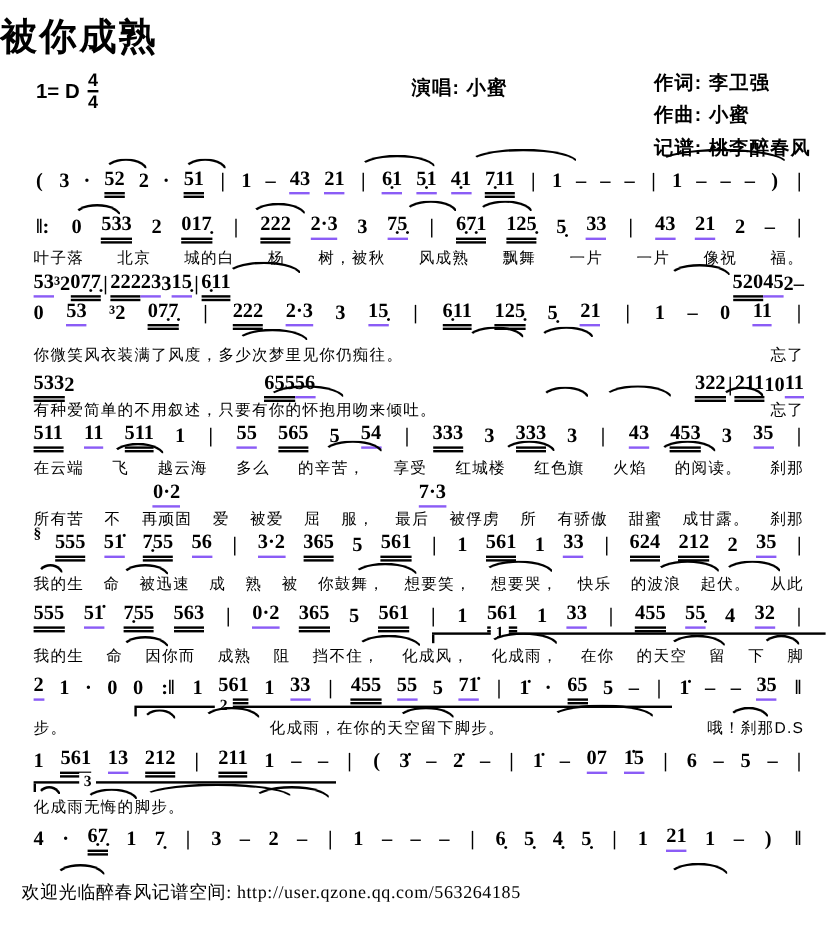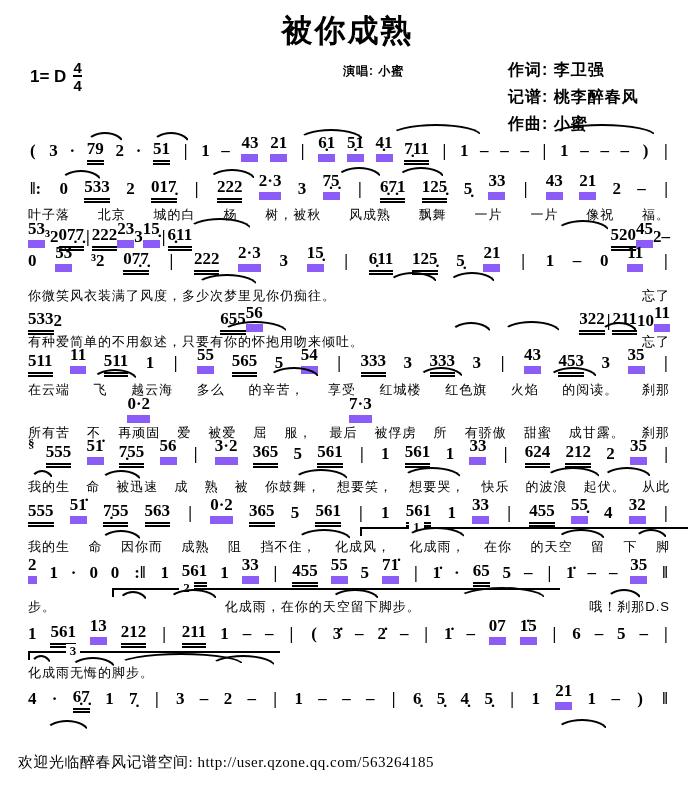--- a/index.html
+++ b/index.html
@@ -6,54 +6,54 @@
   .page{
     position:relative;
     width:695px;height:786px;
     background:#fff;color:#000;
     font-family:"Liberation Sans",sans-serif;
     overflow:hidden;
   }
   
   .title{
     position:absolute;top:10px;left:0;width:100%;
-    text-align:center;font-size:31px;font-weight:bold;
+    text-align:left;font-size:31px;font-weight:bold;
     letter-spacing:2px;
     font-family:Liberation Sans, sans-serif;
   }
   .keysig{
     position:absolute;top:60px;left:30px;
     font-family:"Liberation Sans",sans-serif;
     font-weight:bold;font-size:17px;
     display:flex;align-items:center;gap:7px;
   }
   .frac{display:inline-flex;flex-direction:column;line-height:1;text-align:center;font-size:15px;}
   .frac .den{border-top:2px solid #000;padding-top:1px;}
   .credit-center{
     position:absolute;top:63px;left:343px;
-    font-size:12px;font-weight:bold;letter-spacing:1px;
+    font-size:16px;font-weight:bold;letter-spacing:1px;
   }
   .credits-right{
-    position:absolute;top:56px;left:508px;
+    position:absolute;top:56px;left:545px;
     font-size:16px;font-weight:bold;line-height:27px;letter-spacing:1px;
     white-space:nowrap;
   }
   
   .score{position:absolute;top:138px;left:28px;width:642px;}
   .row{display:flex;justify-content:space-between;align-items:flex-end;}
   .row.n{
     font-family:"Liberation Serif",serif;
     font-weight:bold;font-size:17px;line-height:22px;height:22px;
   }
   .row.l{
     font-size:13px;line-height:20px;height:20px;letter-spacing:1px;
     font-weight:normal;
   }
   .tok{display:inline-block;position:relative;white-space:nowrap;}
-  .tok.u1{border-bottom:8px solid #8b5cf6;}
+  .tok.u1{border-bottom:2px solid #8b5cf6;}
   .tok.u2{border-bottom:2px solid #000;}
   .tok.u2::after{
     content:'';position:absolute;left:0;right:0;bottom:-5px;height:0;
     border-bottom:2px solid #000;
   }
   .tok.bar{padding:0 2px;font-weight:bold;}
   .tok.segno{font-size:13px;transform:translateY(-10px);margin-right:-4px;}
   .sp{display:inline-block;}
   
   .row:nth-child(1){margin-top:2px}
@@ -87,21 +87,21 @@
     content:'';position:absolute;left:0;top:0;width:0;height:7px;
     border-left:2px solid #000;
   }
   .volta .vlabel{
     position:absolute;left:15%;top:-9px;
     background:#fff;padding:0 4px;
     font-family:"Liberation Serif",serif;font-weight:bold;font-size:13px;line-height:1;
   }
   
   .footer{
-    position:absolute;top:753px;left:18px;
+    position:absolute;top:734px;left:18px;
     font-family:"Liberation Serif",serif;font-size:15px;letter-spacing:0.5px;
   }
 </style>
 </head>
 <body>
 
 <div class="page">
 
   <div class="title">被你成熟</div>
 
@@ -110,30 +110,30 @@
     <span class="frac">
       <span class="num">4</span>
       <span class="den">4</span>
     </span>
   </div>
 
   <div class="credit-center">演唱: 小蜜</div>
 
   <div class="credits-right">
     <div>作词: 李卫强</div>
+    <div>作曲: 小蜜</div>
     <div>记谱: 桃李醉春风</div>
-    <div>作曲: 小蜜</div>
   </div>
 
   <div class="score" id="score">
       <div class="row n">
         <span class="tok bar">(</span>
         <span class="tok">3</span>
         <span class="tok">·</span>
-        <span class="tok u2">79</span>
+        <span class="tok u2">52</span>
         <span class="tok">2</span>
         <span class="tok">·</span>
         <span class="tok u2">51</span>
         <span class="tok bar">|</span>
         <span class="tok">1</span>
         <span class="tok">–</span>
         <span class="tok u1">43</span>
         <span class="tok u1">21</span>
         <span class="tok bar">|</span>
         <span class="tok u1">6̣1</span>

